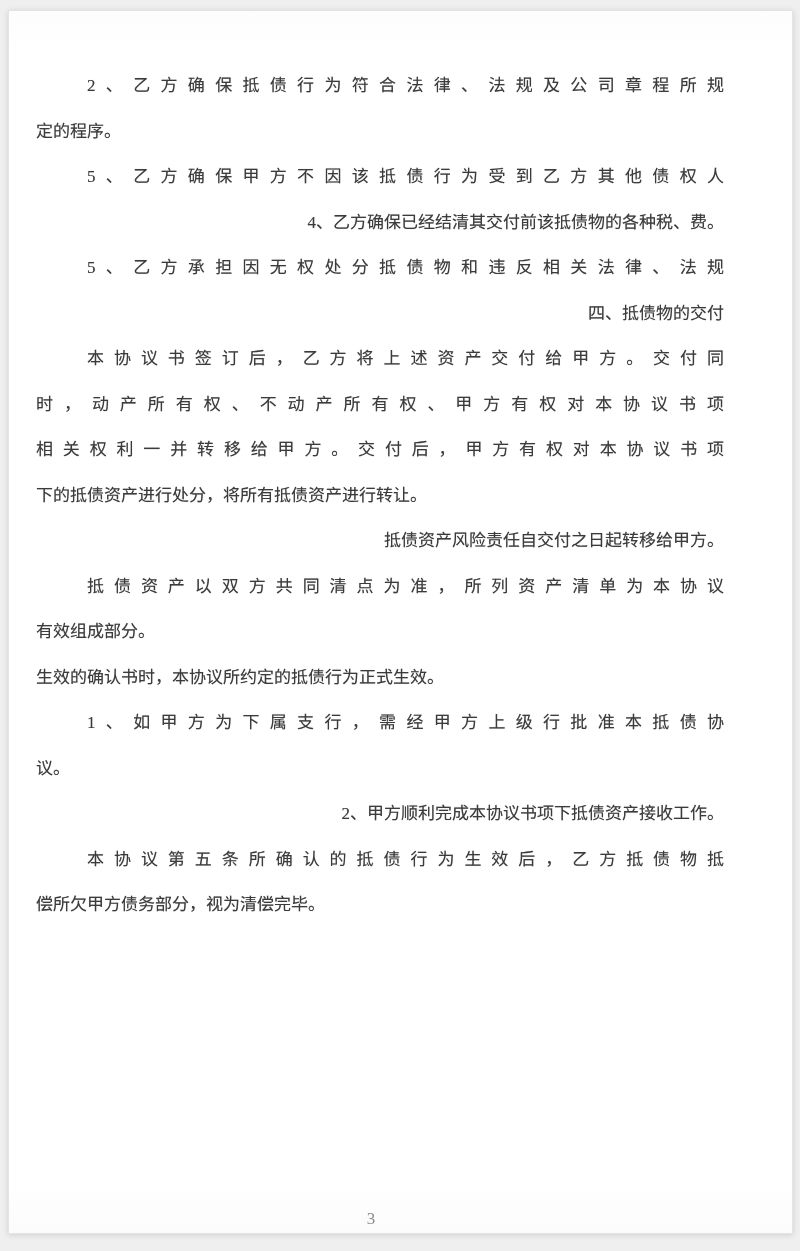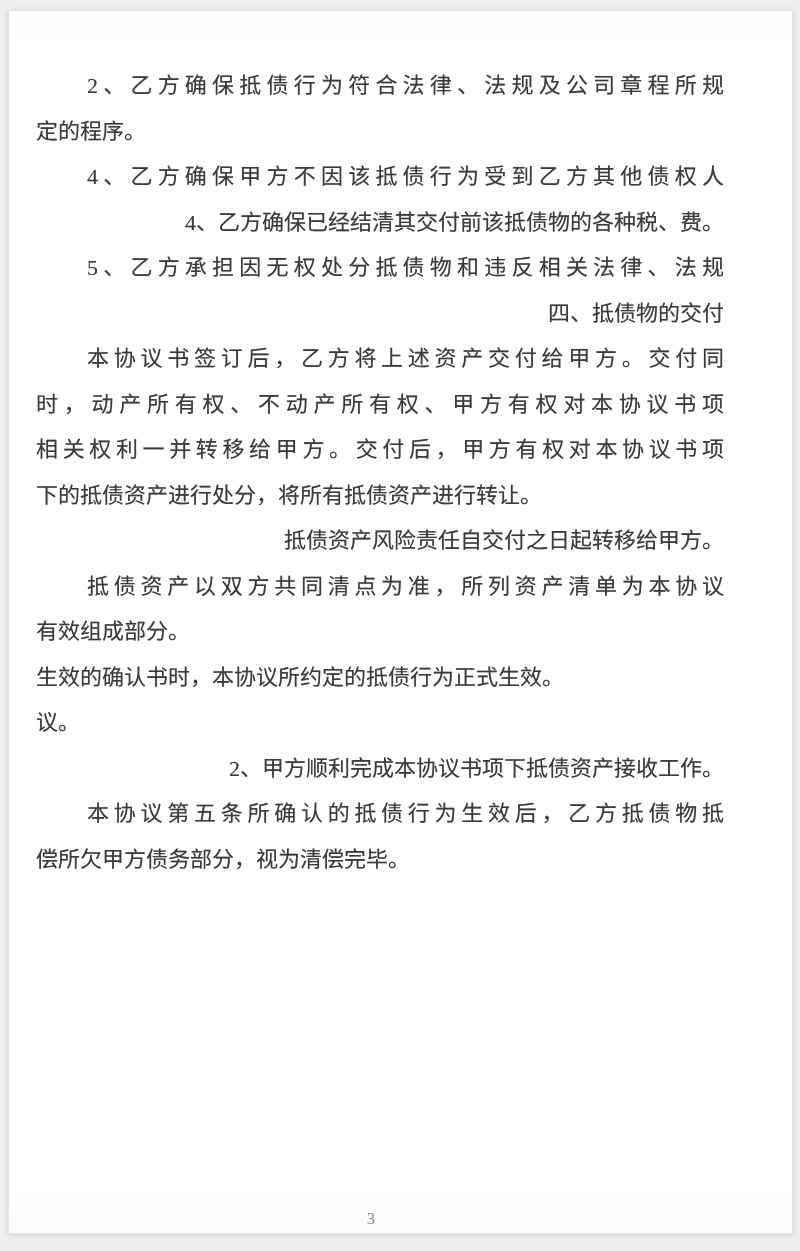--- a/index.html
+++ b/index.html
@@ -27,21 +27,21 @@
   }
   .content {
     position: absolute;
     left: 27px;
     top: 52px;
     width: 688px;
   }
   .line {
     height: 45.5px;
     line-height: 45.5px;
-    font-size: 22px;
+    font-size: 17px;
     color: #3b3b3b;
     white-space: nowrap;
     text-shadow: 0 0 0.7px rgba(59,59,59,0.45);
   }
   .line.indent {
     text-indent: 51px;
     text-align: right;
   }
   .line.fill {
     white-space: normal;
@@ -60,31 +60,32 @@
     color: #8c8c8c;
   }
 </style>
 </head>
 <body>
 
 <div class="page">
   <div class="content">
       <div class="line indent fill">2、乙方确保抵债行为符合法律、法规及公司章程所规</div>
       <div class="line">定的程序。</div>
-      <div class="line indent fill">4、乙方确保甲方不因该抵债行为受到乙方其他债权人</div>
+      <div class="line indent fill">5、乙方确保甲方不因该抵债行为受到乙方其他债权人</div>
       <div class="line indent">4、乙方确保已经结清其交付前该抵债物的各种税、费。</div>
       <div class="line indent fill">5、乙方承担因无权处分抵债物和违反相关法律、法规</div>
       <div class="line indent">四、抵债物的交付</div>
       <div class="line indent fill">本协议书签订后，乙方将上述资产交付给甲方。交付同</div>
       <div class="line fill">时，动产所有权、不动产所有权、甲方有权对本协议书项</div>
       <div class="line fill">相关权利一并转移给甲方。交付后，甲方有权对本协议书项</div>
       <div class="line">下的抵债资产进行处分，将所有抵债资产进行转让。</div>
       <div class="line indent">抵债资产风险责任自交付之日起转移给甲方。</div>
       <div class="line indent fill">抵债资产以双方共同清点为准，所列资产清单为本协议</div>
       <div class="line">有效组成部分。</div>
       <div class="line">生效的确认书时，本协议所约定的抵债行为正式生效。</div>
+      <div class="line indent fill">1、如甲方为下属支行，需经甲方上级行批准本抵债协</div>
       <div class="line">议。</div>
       <div class="line indent">2、甲方顺利完成本协议书项下抵债资产接收工作。</div>
       <div class="line indent fill">本协议第五条所确认的抵债行为生效后，乙方抵债物抵</div>
       <div class="line">偿所欠甲方债务部分，视为清偿完毕。</div>
     </div>
   <div class="footer">3</div>
 </div>
 
 </body></html>

